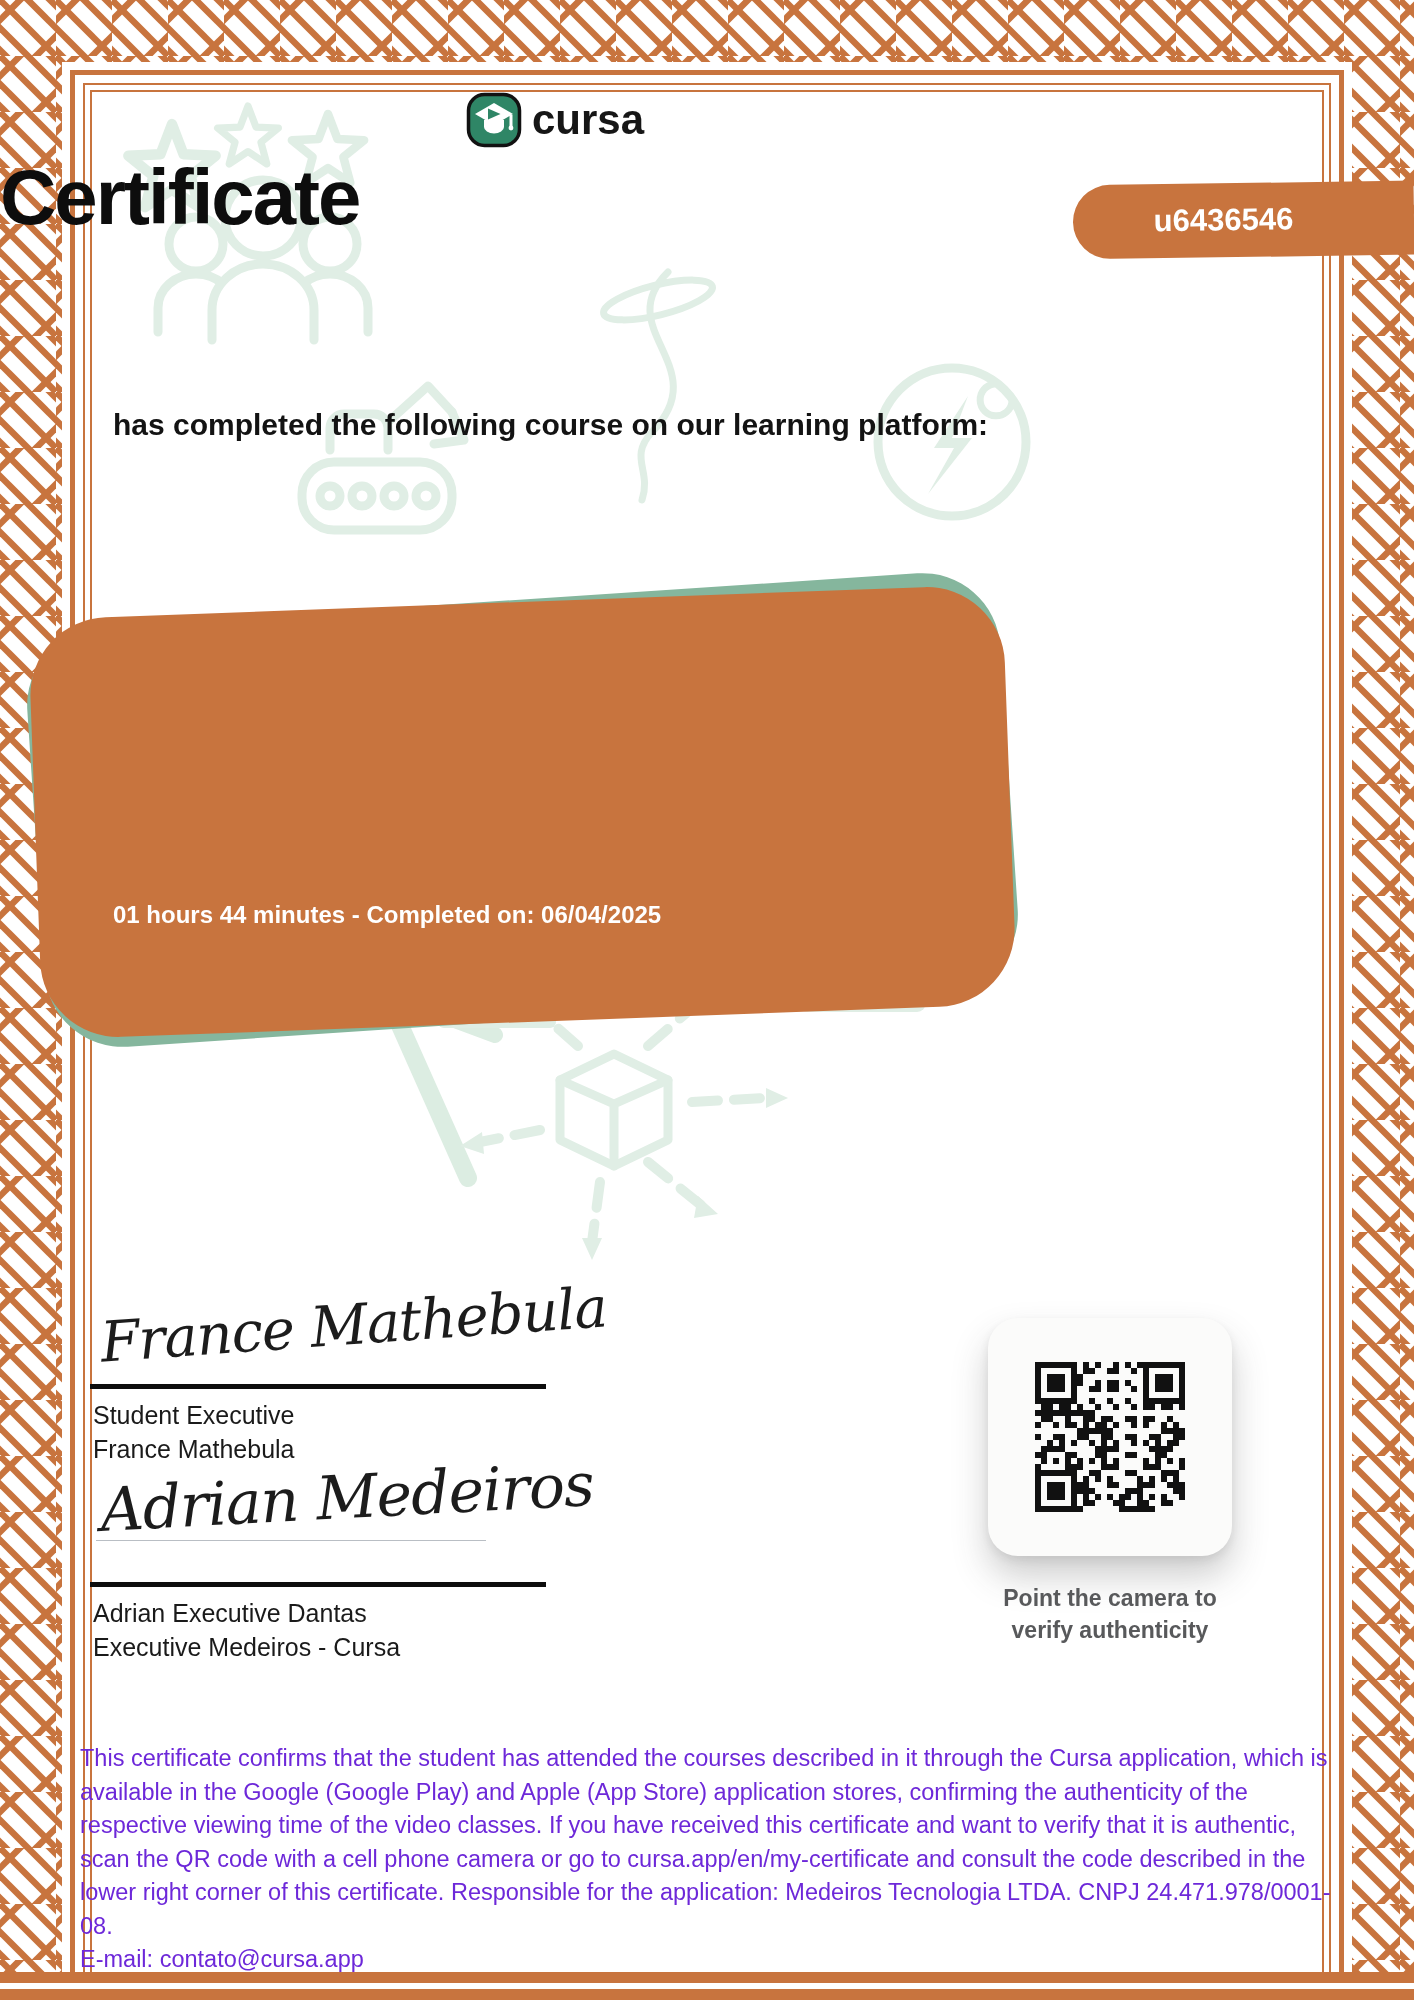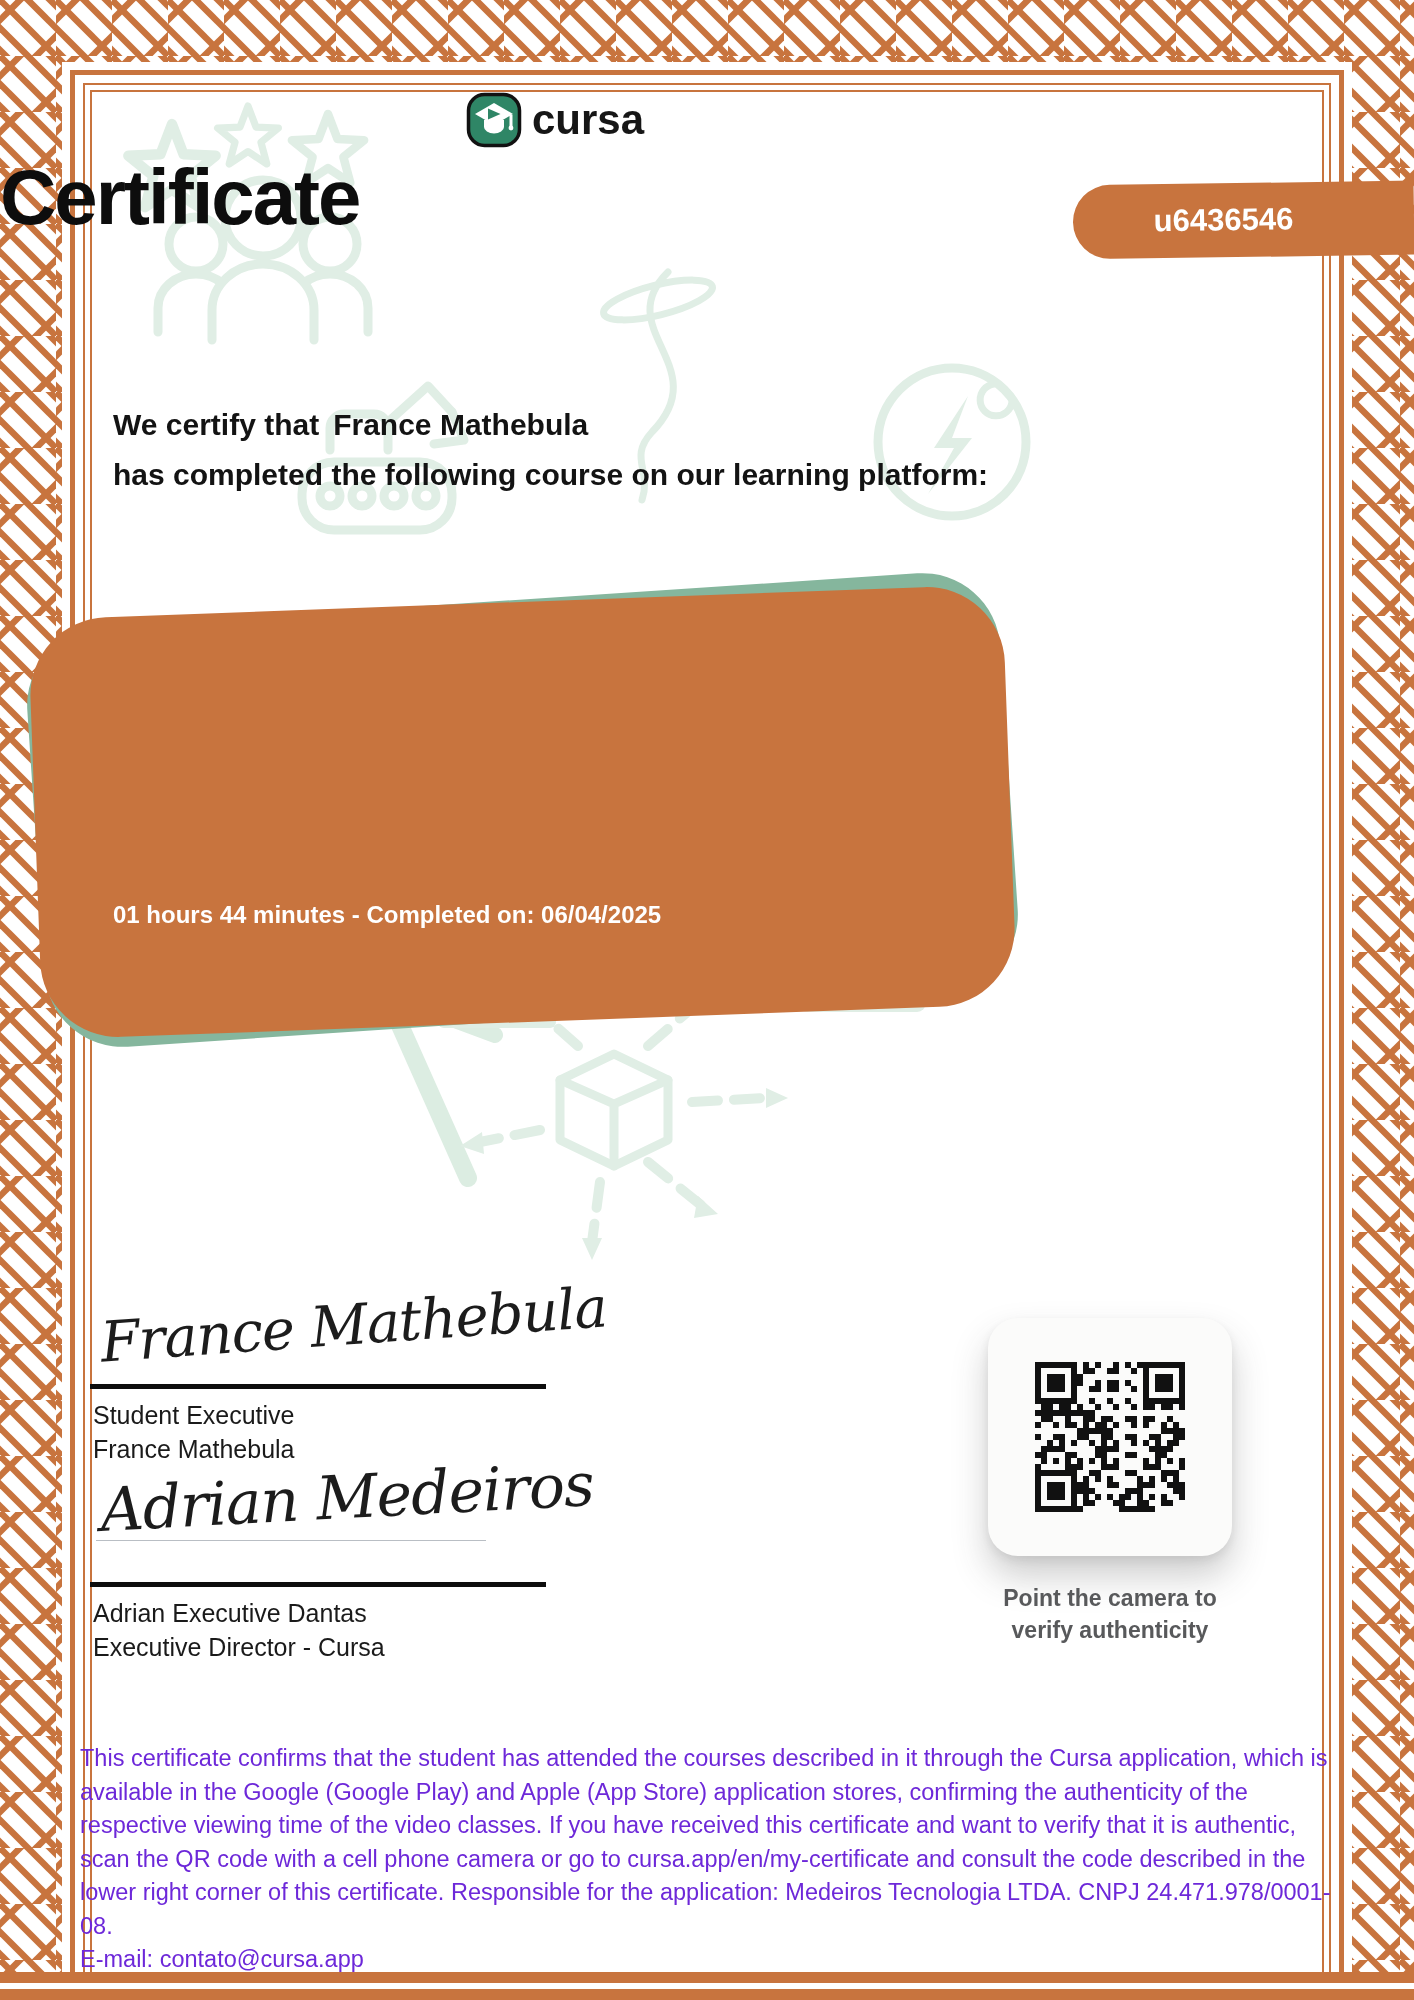--- a/index.html
+++ b/index.html
@@ -194,41 +194,40 @@
       <circle cx="45" cy="36" r="2.4" fill="#ffffff"></circle>
     </svg>
     <span class="brand-text">cursa</span>
   </div>
 
   <h1 class="cert-title">Certificate</h1>
 
   <div class="code-badge">u6436546</div>
 
   <div class="intro">
-    <div><span>We certify that</span><span class="name">France Mathebula</span></div>
     <div>has completed the following course on our learning platform:</div>
   </div>
 
   <div class="banner-teal"></div>
   <div class="banner-orange"></div>
   <div class="course-meta">01 hours 44 minutes - Completed on: 06/04/2025</div>
 
   <div class="sig-script student">France Mathebula</div>
   <div class="sig-line l1"></div>
   <div class="sig-text s1">
     <div>Student Executive</div>
     <div>France Mathebula</div>
   </div>
 
   <div class="sig-script director">Adrian Medeiros</div>
   <div class="sig-flourish"></div>
   <div class="sig-line l2"></div>
   <div class="sig-text s2">
     <div>Adrian Executive Dantas</div>
-    <div>Executive Director - Cursa</div>
+    <div>Executive Medeiros - Cursa</div>
   </div>
 
   <div class="qr-card">
     <div id="qr-holder">
         <svg width="150" height="150" viewBox="0 0 150 150" style="display:block">
           <g fill="#111">
             <rect x="0" y="0" width="6" height="6"></rect>
             <rect x="6" y="0" width="6" height="6"></rect>
             <rect x="12" y="0" width="6" height="6"></rect>
             <rect x="18" y="0" width="6" height="6"></rect>

